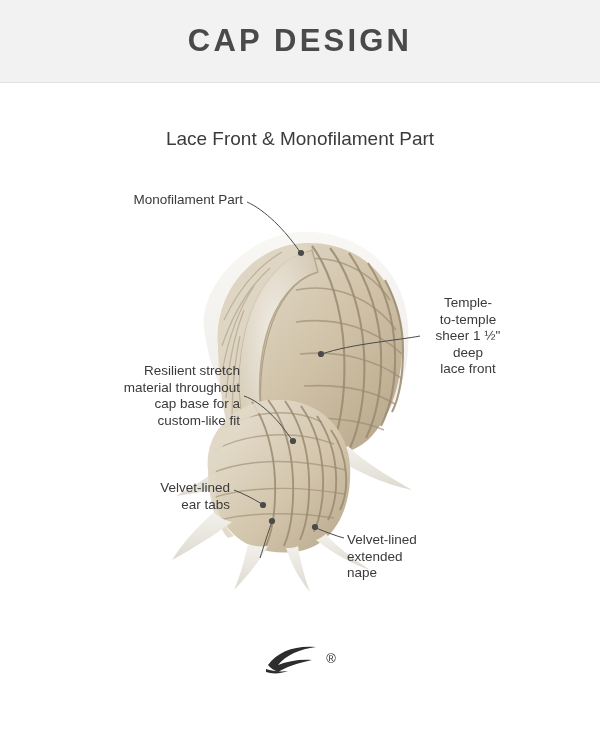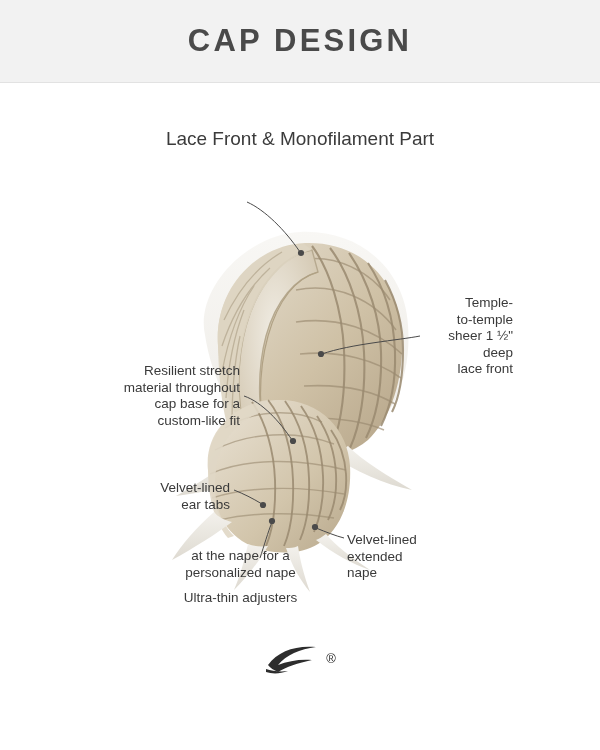--- a/index.html
+++ b/index.html
@@ -67,21 +67,21 @@
   
   .callout {
     position: absolute;
     font-size: 13.5px;
     line-height: 16.5px;
     color: #3a3a3a;
     font-family: "Liberation Sans", sans-serif;
     white-space: pre-line;
   }
   .cl-mono      { left: 108px; top: 52px;  width: 135px; text-align: right; }
-  .cl-temple    { left: 423px; top: 155px; width: 90px;  text-align: right; }
+  .cl-temple    { left: 423px; top: 155px; width: 90px;  text-align: center; }
   .cl-resilient { left: 88px;  top: 223px; width: 152px; text-align: right; }
   .cl-eartabs   { left: 110px; top: 340px; width: 120px; text-align: right; }
   .cl-velvet-ext{ left: 347px; top: 392px; width: 110px; text-align: left; }
   .cl-nape      { left: 158px; top: 408px; width: 165px; text-align: center; }
   .cl-adjusters { left: 158px; top: 450px; width: 165px; text-align: center; }
 
   
   .logo-wrap {
     position: absolute;
     top: 628px;
@@ -249,37 +249,35 @@
       <g fill="#4a4a4a">
         <circle cx="301" cy="113" r="3.1"></circle>
         <circle cx="321" cy="214" r="3.1"></circle>
         <circle cx="293" cy="301" r="3.1"></circle>
         <circle cx="263" cy="365" r="3.1"></circle>
         <circle cx="315" cy="387" r="3.1"></circle>
         <circle cx="272" cy="381" r="3.1"></circle>
       </g>
     </svg>
 
+    <div class="callout cl-mono">Monofilament Part</div>
     <div class="callout cl-temple">Temple-
 to-temple
 sheer 1 ½"
 deep
 lace front</div>
     <div class="callout cl-resilient">Resilient stretch
 material throughout
 cap base for a
 custom-like fit</div>
     <div class="callout cl-eartabs">Velvet-lined
 ear tabs</div>
     <div class="callout cl-velvet-ext">Velvet-lined
 extended
 nape</div>
-    <div class="callout cl-nape">at the nape for a
-personalized nape</div>
-    <div class="callout cl-adjusters">Ultra-thin adjusters</div>
   </div>
 
   <div class="logo-wrap">
     <svg class="logo-mark" viewBox="0 0 56 34">
       <path d="M4,24 C14,10 32,4 52,6 C36,8 22,14 14,24 C24,20 36,18 48,19 C34,22 22,26 14,31 C10,29 6,27 4,24 Z" fill="#2d2d2d"></path>
       <path d="M2,28 C8,30 16,31 24,30 C16,33 8,33 2,31 Z" fill="#2d2d2d"></path>
     </svg>
       <span class="logo-reg">®</span>
   </div>
 

